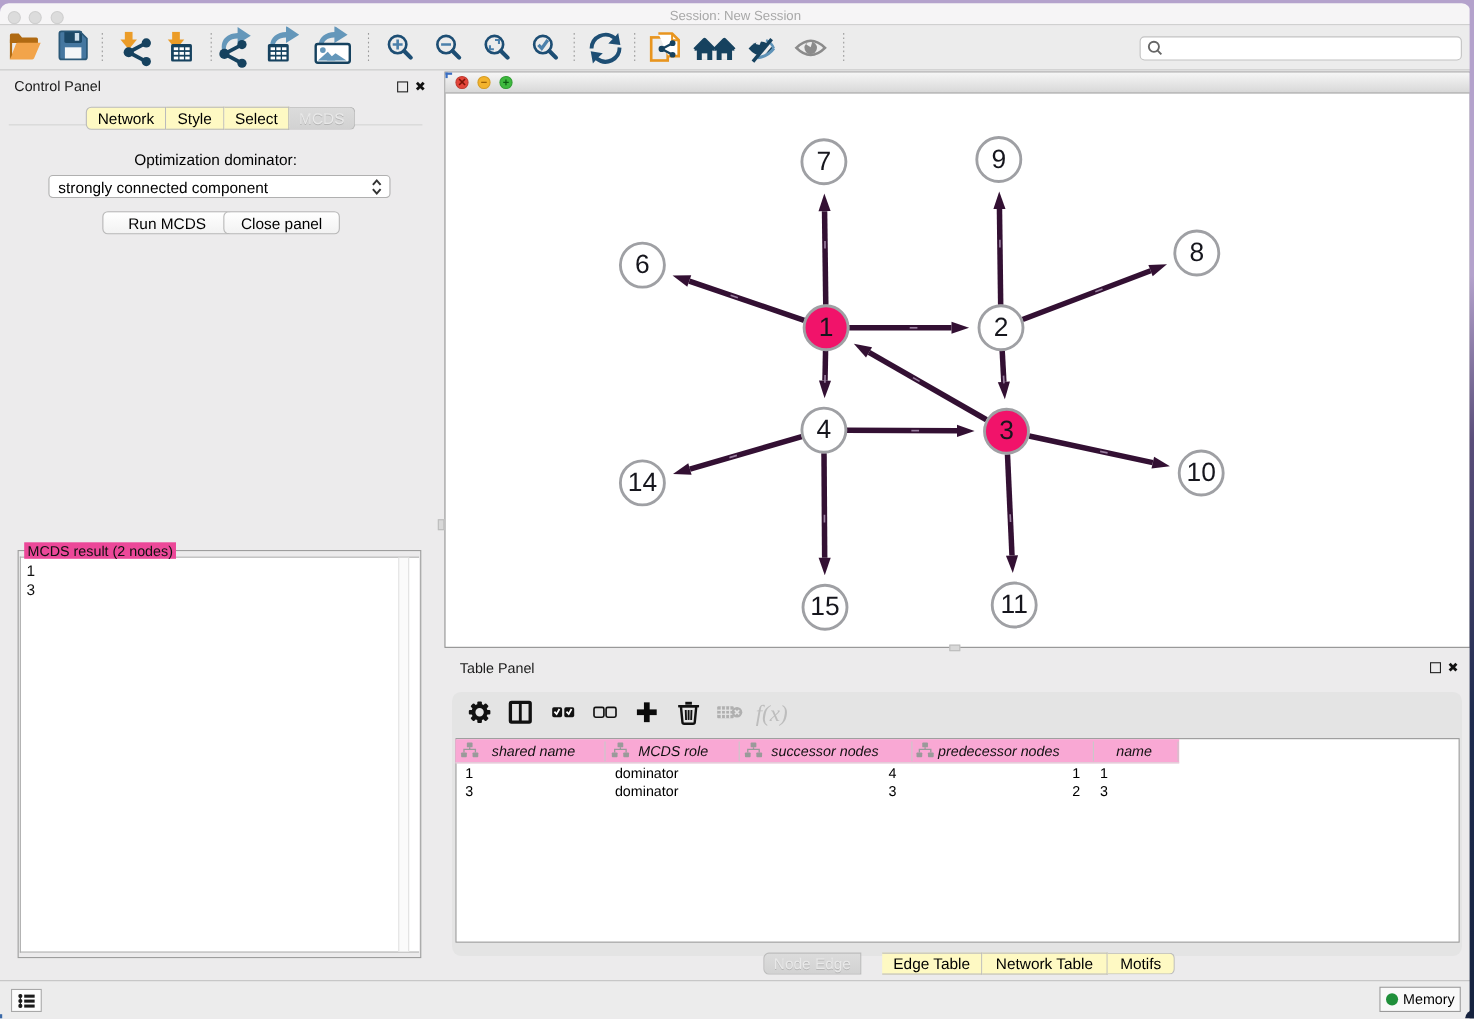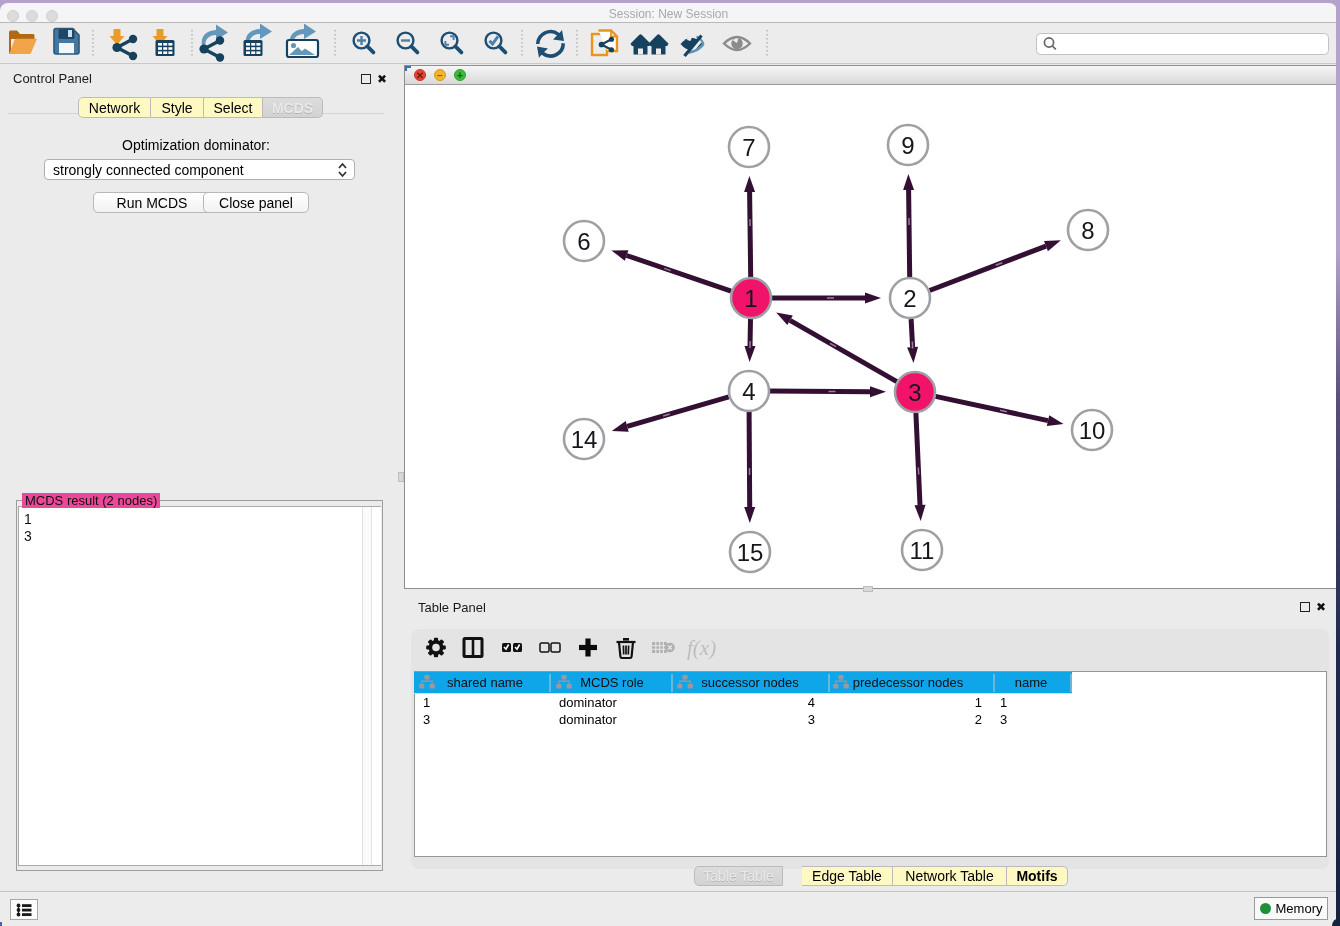--- a/index.html
+++ b/index.html
@@ -18,21 +18,21 @@
 #toolbar { left:0; top:24px; width:1337px; height:40px; background:#ececec; border-bottom:1px solid #c9c9c9; }
 
 #cp-title { left:13px; top:71px; font-size:13px; color:#1a1a1a; }
 .winbtn-sq { width:10px; height:10px; border:1.6px solid #222; }
 .winbtn-x { font-size:12px; color:#111; line-height:11px; }
 
 .tabs { position:absolute; display:flex; height:21px; }
 .tab { border:1px solid #bbb; border-left:none; background:#fef9c3; font-size:14px; color:#000;
   display:flex; align-items:center; justify-content:center; }
 .tab.first { border-left:1px solid #bbb; border-radius:5px 0 0 5px; }
-.tab.last { border-radius:0 5px 5px 0;font-weight:bold; }
+.tab.last { border-radius:0 5px 5px 0; }
 .tab.sel { background:linear-gradient(#dcdcdc,#d2d2d2); color:#e9e9e9; text-shadow:0 1px 0 #b5b5b5; }
 
 .btn { position:absolute; background:linear-gradient(#ffffff,#f2f2f2); border:1px solid #b8b8b8; border-radius:5px;
   font-size:14px; color:#000; display:flex; align-items:center; justify-content:center; }
 
 #netwin { left:404px; top:65px; width:933px; height:524px; border:1px solid #8e8e8e; background:#fff; }
 #nettitle { position:absolute; left:0; top:0; width:100%; height:19px;
   background:linear-gradient(#f6f6f6,#d8d8d8); border-bottom:1px solid #9a9a9a; }
 .tl2 { position:absolute; top:3px; width:12px; height:12px; border-radius:50%; font-size:10px; font-weight:bold;
   display:flex; align-items:center; justify-content:center; }
@@ -354,21 +354,21 @@
         <line x1="-7.2" y1="-5.5" x2="-7.2" y2="5.5"></line>
         <line x1="-3.4" y1="-5.5" x2="-3.4" y2="5.5"></line>
         <line x1="0.4" y1="-5.5" x2="0.4" y2="5.5"></line>
       </g>
       <circle cx="7" cy="0" r="4.8" fill="#b0b0b0"></circle>
       <path d="M5 -2 L9 2 M9 -2 L5 2" stroke="#e4e4e4" stroke-width="1.5"></path>
     </g>
 <text x="276" y="26" font-size="21" fill="#bdbdbd" font-family="Liberation Serif, serif" font-style="italic">f(x)</text>
 </svg>
 <div class="abs" id="tbl"></div>
-<div class="abs" style="left:414px; top:672px; width:658px; height:22px; background:#0ea5e9; border-bottom:1px solid #dcdcdc; font-size:13px; color:#111;">
+<div class="abs" style="left:414px; top:672px; width:658px; height:22px; background:#f9a8d4; border-bottom:1px solid #dcdcdc; font-size:13px; color:#111;font-style:italic;">
 <svg width="658" height="22" viewBox="0 0 658 22">
 <defs>
         <g id="treei" fill="#9a9a9a">
           <rect x="-2.6" y="-8" width="5.2" height="4.4" rx="0.8"></rect>
           <rect x="-7.8" y="1" width="5.2" height="4.4" rx="0.8"></rect>
           <rect x="2.6" y="1" width="5.2" height="4.4" rx="0.8"></rect>
           <path d="M-5.2 1 L-5.2 -1.8 L5.2 -1.8 L5.2 1 M0 -3.6 L0 -1.8" stroke="#9a9a9a" stroke-width="1.2" fill="none"></path>
         </g>
       </defs>
 <g stroke="#c9c9c9">
@@ -401,21 +401,21 @@
   </div>
   <div style="position:relative; height:17px;">
     <span style="position:absolute; left:9px;">3</span>
       <span style="position:absolute; left:145px;">dominator</span>
       <span style="position:absolute; left:341px; width:60px; text-align:right;">3</span>
       <span style="position:absolute; left:508px; width:60px; text-align:right;">2</span>
       <span style="position:absolute; left:586px;">3</span>
   </div>
 </div>
 <div class="btabs" style="left:694px; top:866px;">
-  <div class="tab first sel" style="width:89px;">Table Table</div>
+  <div class="tab first sel" style="width:89px;">Node Edge</div>
   <div class="tab" style="width:91px;margin-left:19px;">Edge Table</div>
   <div class="tab" style="width:114px;">Network Table</div>
   <div class="tab last" style="width:61px;">Motifs</div>
 </div>
 <div class="abs" id="statusbar"></div>
 <div class="abs" style="left:10px; top:899px; width:28px; height:21px; background:#fcfcfc; border:1px solid #a8a8a8; display:flex; align-items:center; justify-content:center;">
 <svg width="16" height="14" viewBox="0 0 16 14">
       <line x1="2.5" y1="1" x2="2.5" y2="13" stroke="#1a1a1a" stroke-width="1"></line>
       <g fill="#1a1a1a">
         <circle cx="2.5" cy="2.5" r="1.9"></circle>

